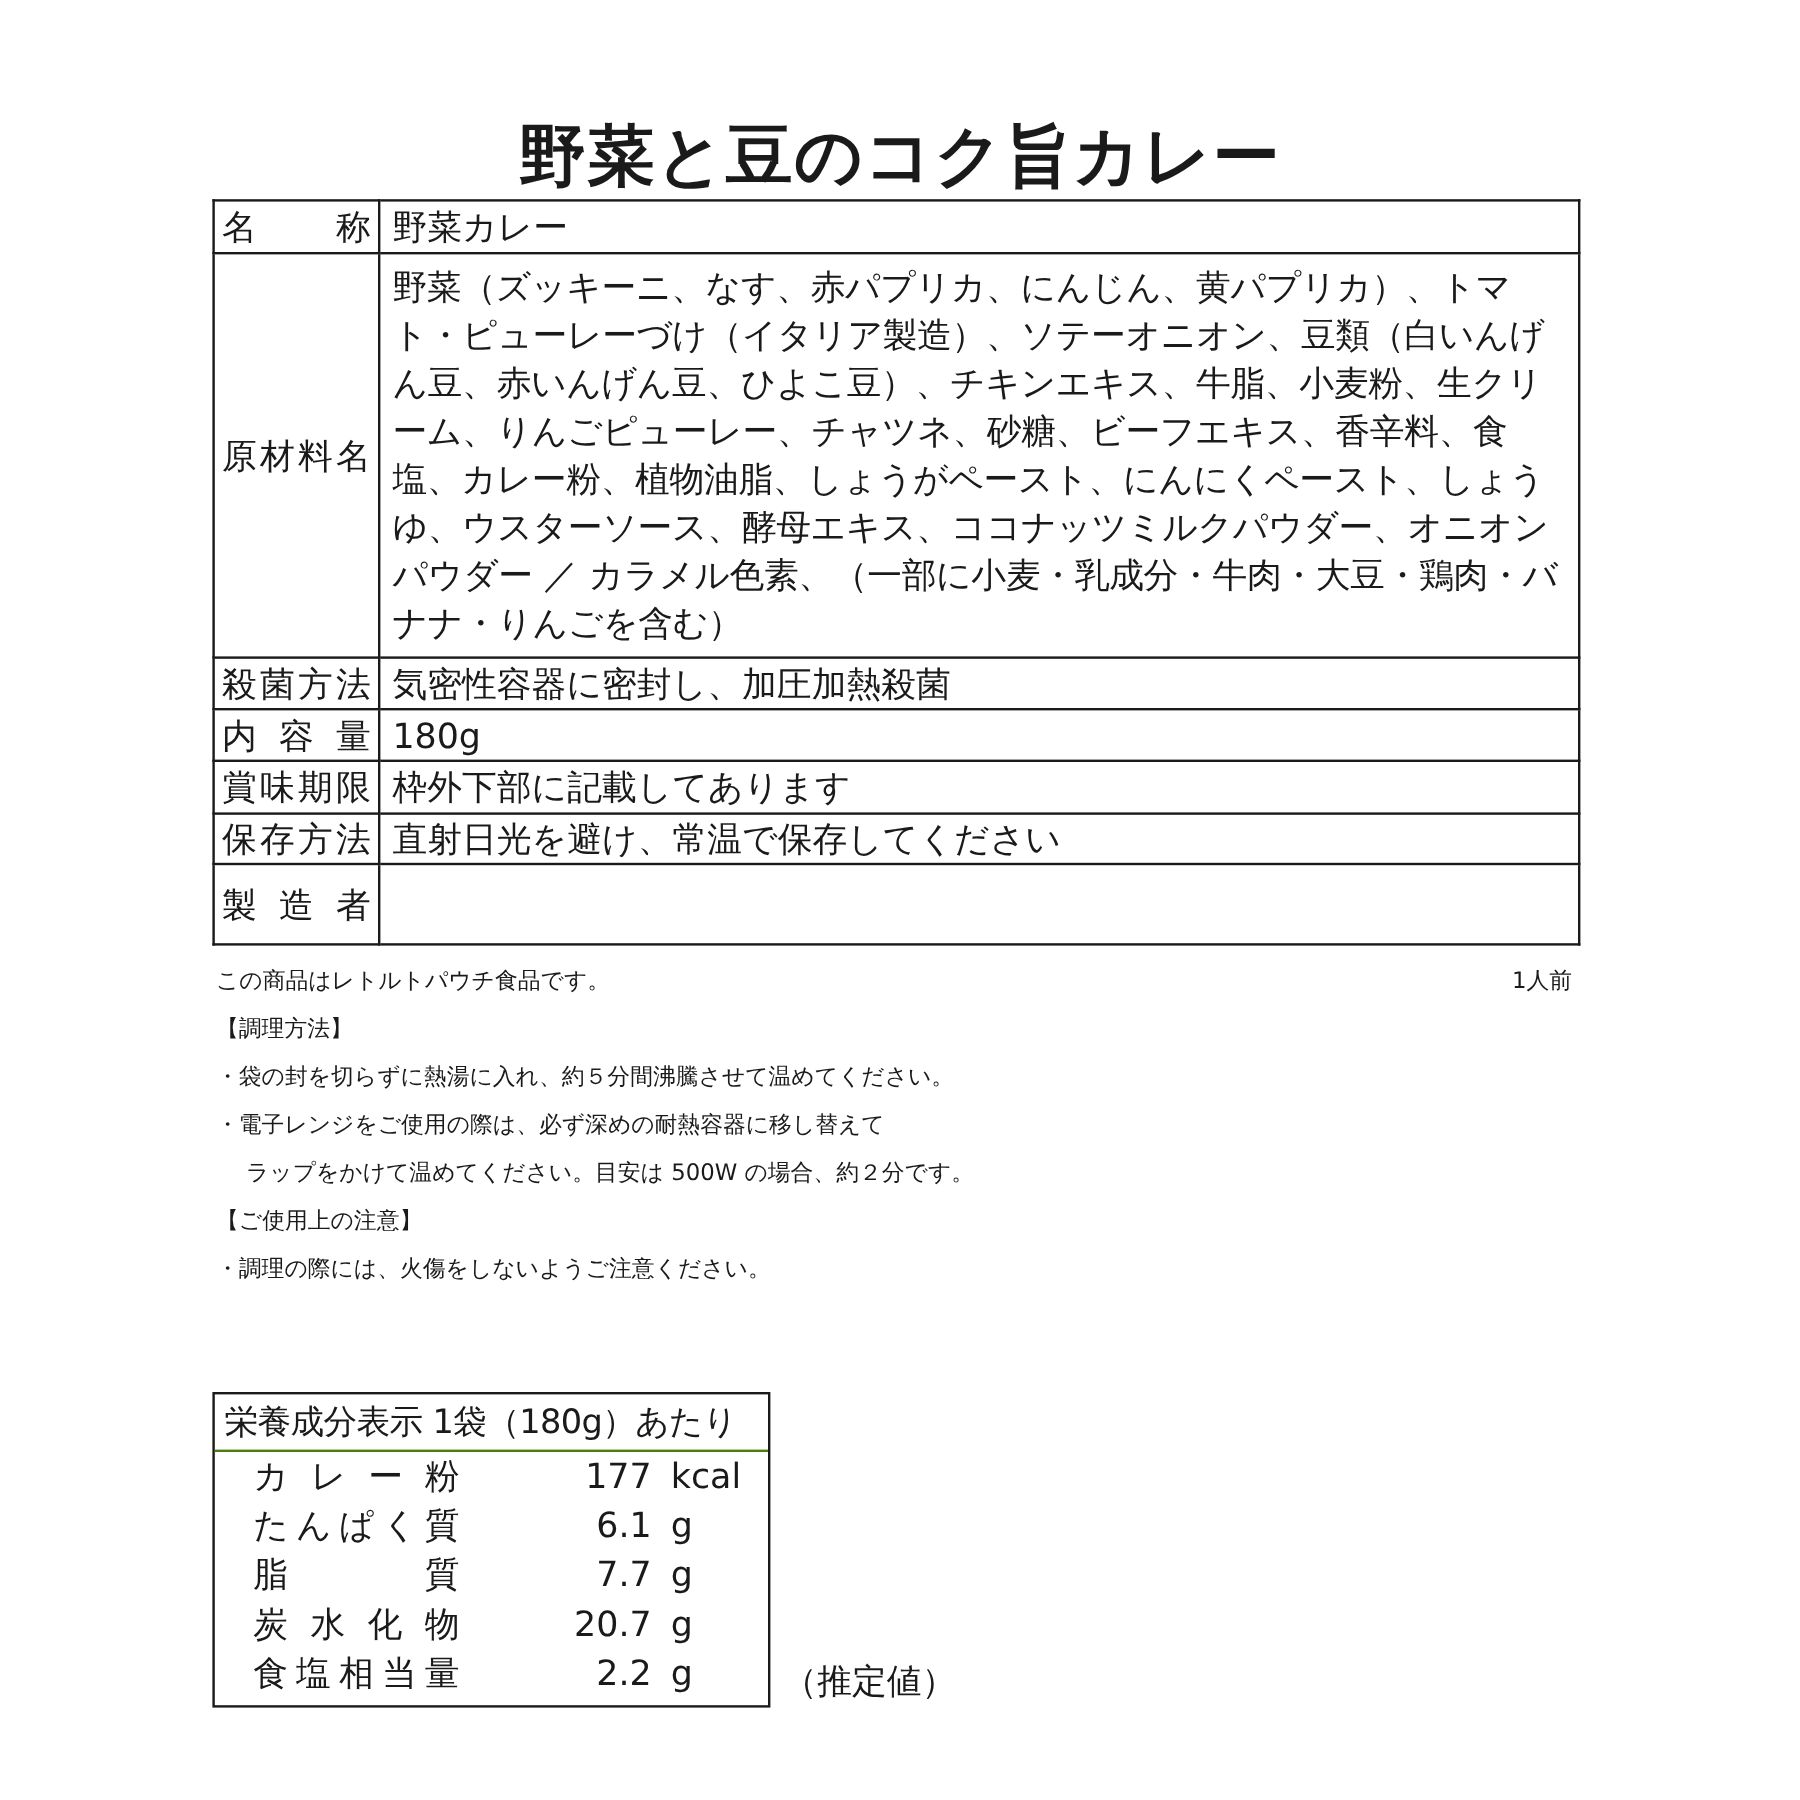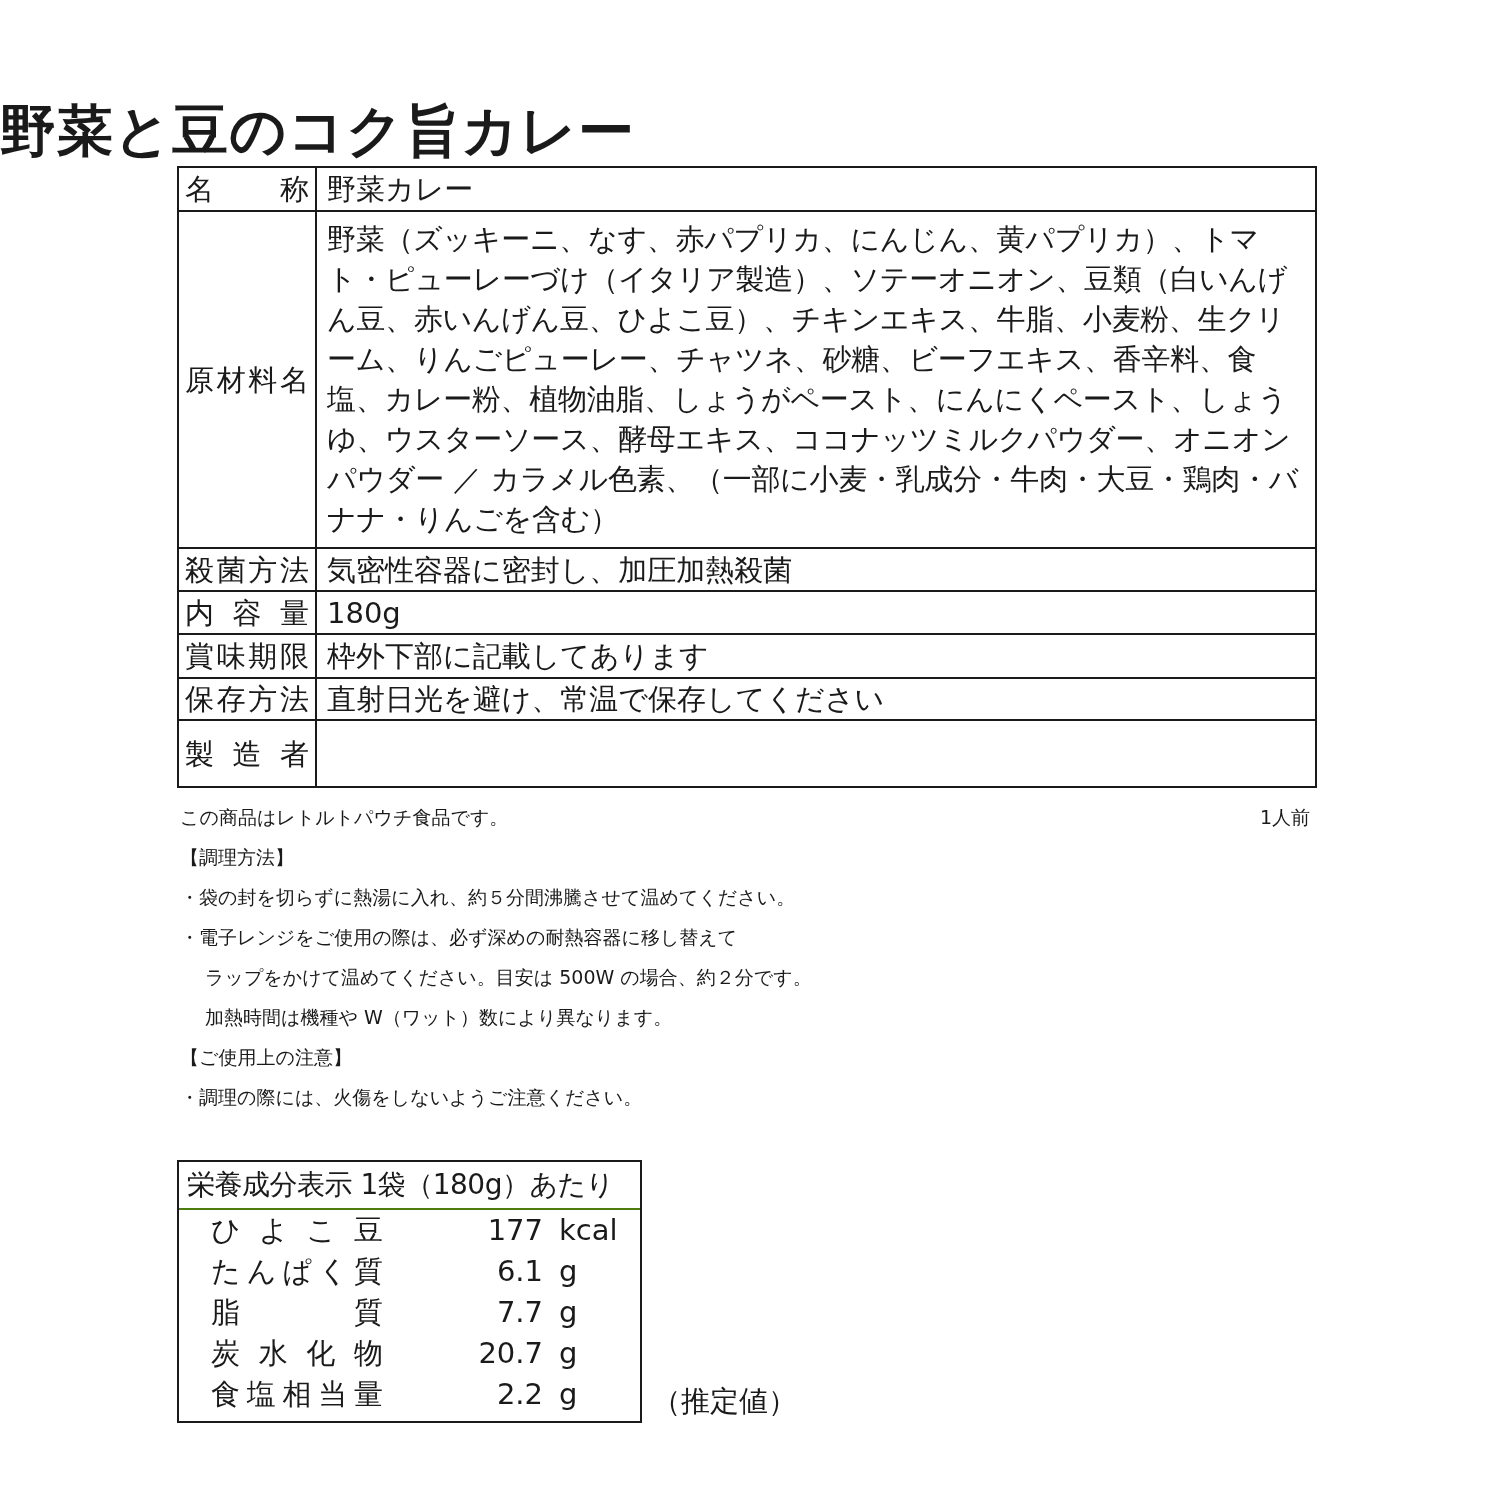--- a/index.html
+++ b/index.html
@@ -2,21 +2,21 @@
 <html><head>
 <meta charset="utf-8">
 <style>
   html, body { margin: 0; padding: 0; background: #ffffff; }
   body {
     width: 1500px; height: 1500px; position: relative; overflow: hidden;
     font-family: "DejaVu Sans", "Liberation Sans", sans-serif;
     color: #1a1a1a;
   }
   .title {
-    position: absolute; left: 0; top: 96px; width: 1500px; text-align: left;
+    position: absolute; left: 0; top: 96px; width: 1500px; text-align: center;
     font-size: 56px; font-weight: bold; letter-spacing: 1px; line-height: 70px;
   }
   .label-table {
     position: absolute; left: 177px; top: 166px; width: 1140px;
     border-collapse: collapse; table-layout: fixed;
   }
   .label-table td {
     border: 2px solid #1a1a1a; padding: 0 4px; vertical-align: middle;
     font-size: 29px; line-height: 40px;
   }
@@ -85,29 +85,28 @@
 
 <div class="notes">
   <div class="row">
     <span>この商品はレトルトパウチ食品です。</span>
     <span>1人前</span>
   </div>
   <p>【調理方法】</p>
   <p>・袋の封を切らずに熱湯に入れ、約５分間沸騰させて温めてください。</p>
   <p>・電子レンジをご使用の際は、必ず深めの耐熱容器に移し替えて</p>
   <p class="indent">ラップをかけて温めてください。目安は 500W の場合、約２分です。</p>
-  <p class="indent">加熱時間は機種や W（ワット）数により異なります。</p>
   <p>【ご使用上の注意】</p>
   <p>・調理の際には、火傷をしないようご注意ください。</p>
 </div>
 
 <div class="nut-box">
   <div class="nut-head">栄養成分表示 1袋（180g）あたり</div>
   <div class="nut-row">
-    <span class="nut-name">ひよこ豆</span>
+    <span class="nut-name">カレー粉</span>
     <span class="nut-val">177</span>
     <span class="nut-unit">kcal</span>
   </div>
   <div class="nut-row">
     <span class="nut-name">たんぱく質</span>
     <span class="nut-val">6.1</span>
     <span class="nut-unit">g</span>
   </div>
   <div class="nut-row">
     <span class="nut-name">脂質</span>

